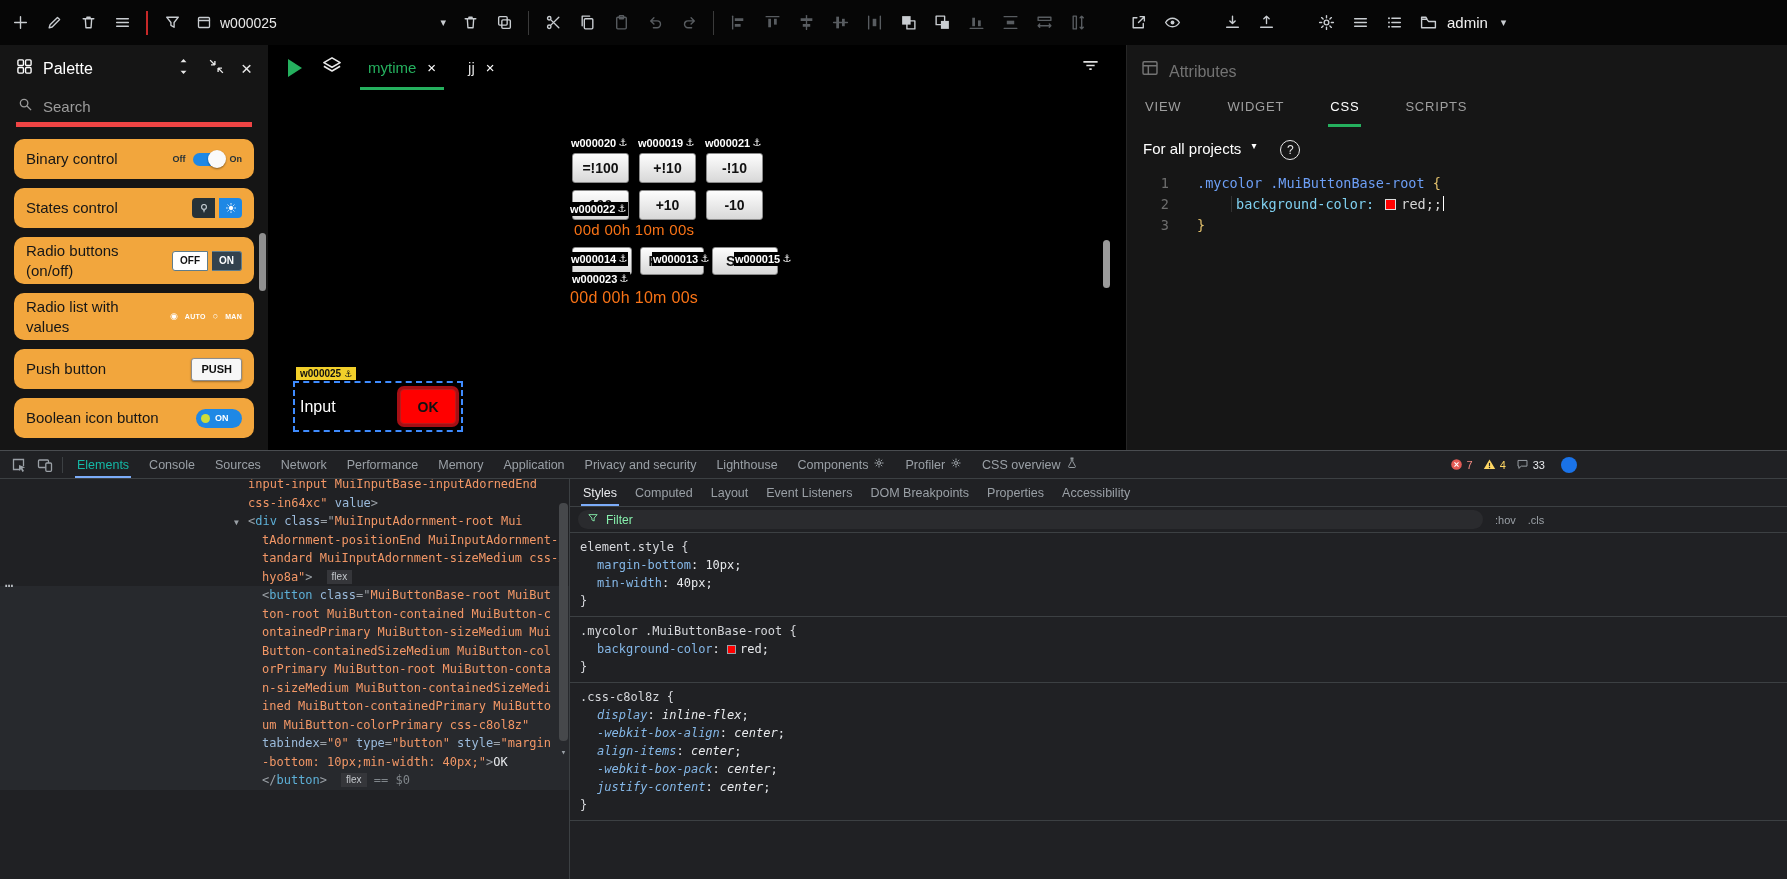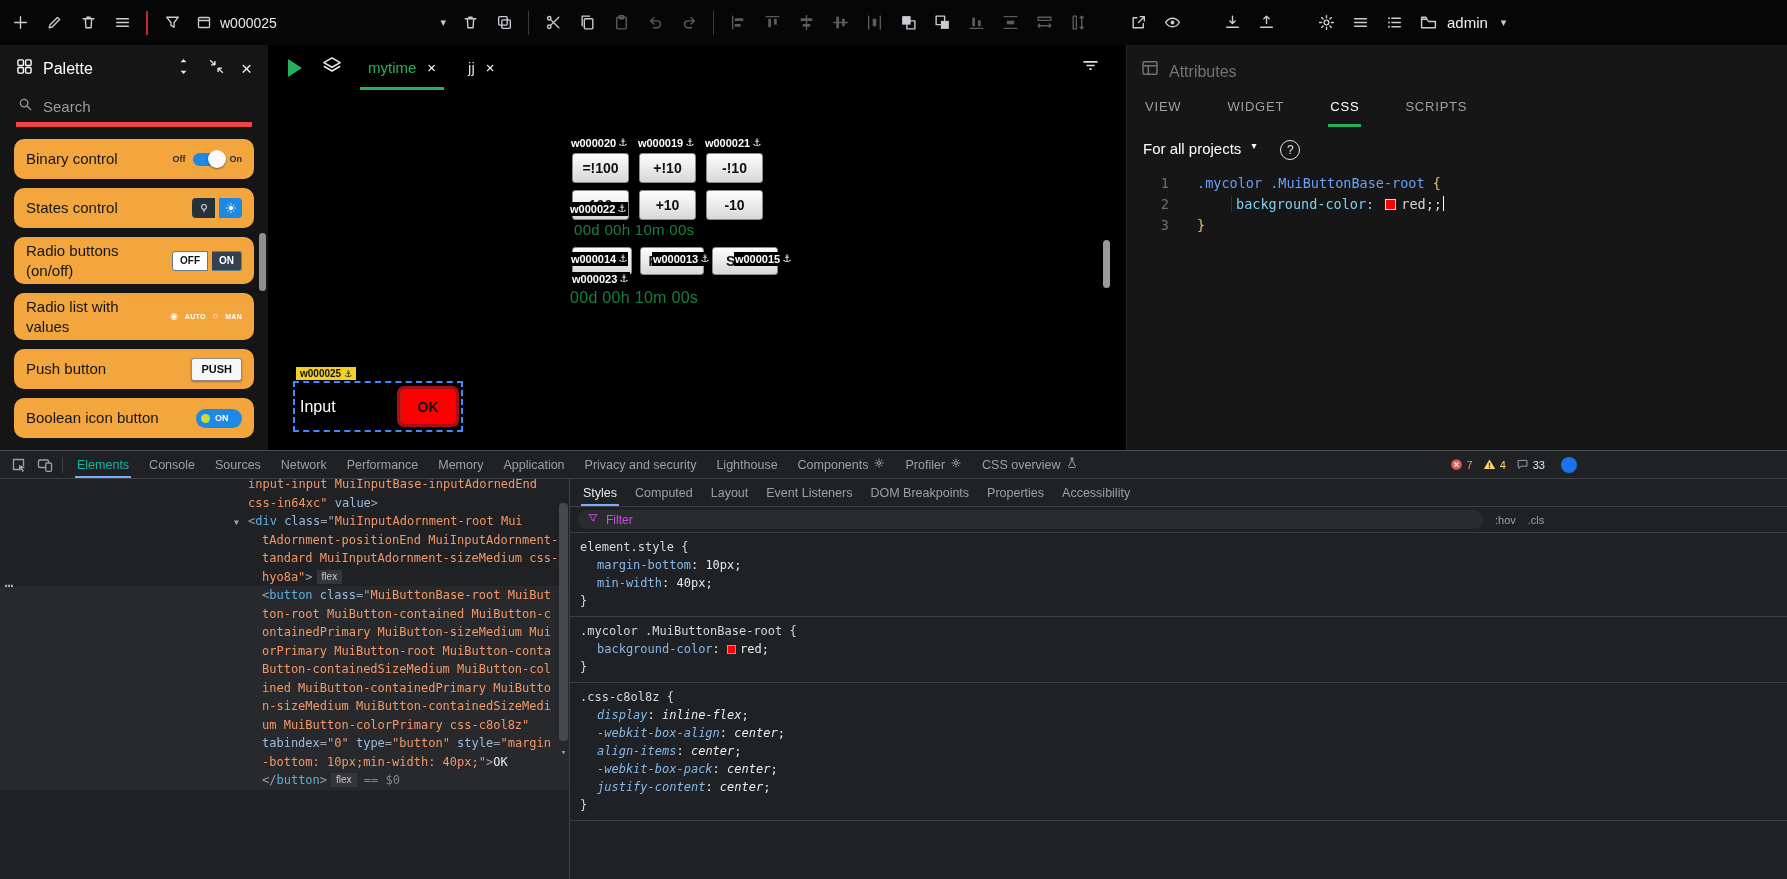--- a/index.html
+++ b/index.html
@@ -87,21 +87,21 @@
     font-weight:bold;font-size:11px;line-height:14px;padding:0 2px;z-index:2;width:58px}
   .wlabel .anch{font-size:10px;font-weight:normal}
   .wlabel.abs{position:absolute;width:auto}
   .cbtn{height:30px;width:57px;background:linear-gradient(#fdfdfd,#d8d8d8);border:1px solid #8a8a8a;
     border-radius:3px;color:#111;font-weight:bold;font-size:14px;display:flex;align-items:center;
     justify-content:center;cursor:pointer;z-index:1;font-family:"Liberation Sans","DejaVu Sans",sans-serif}
   .r1-labels{left:302px;top:46px;gap:9px}
   .r1-buttons{left:304px;top:63px;gap:10px}
   .r2-buttons{left:304px;top:100px;gap:10px}
   .w22-label{left:300px;top:112px}
-  .timer{position:absolute;color:#15803d;font-size:15px;letter-spacing:.3px;z-index:0}
+  .timer{position:absolute;color:#f97316;font-size:15px;letter-spacing:.3px;z-index:0}
   .timer-a{left:306px;top:131px}
   .r3-labels{left:302px;top:162px;gap:24px}
   .r3-buttons{left:304px;top:157px;gap:8px}
   .btn-start{width:60px;height:28px}.btn-pause{width:64px;height:28px}.btn-stop{width:66px;height:28px}
   .w23-label{left:302px;top:182px;z-index:3}
   .timer-b{left:302px;top:199px;font-size:16px}
   .sel-tag{position:absolute;left:28px;top:277px;background:#f2cf2a;color:#111;font-size:10px;
     font-weight:bold;padding:1px 4px;display:flex;align-items:center;gap:3px;z-index:4}
   .sel-tag .anch{font-size:9px;font-weight:normal}
   .sel-rect{position:absolute;left:25px;top:291px;width:170px;height:51px;border:2px dashed #3f8cff;
@@ -170,39 +170,39 @@
   #dom-lines{margin-top:-4px}
   .dom-line{white-space:pre;line-height:18.5px;height:18.5px;cursor:pointer}
   .line-hl{background:#27292d}
   .c-str{color:#f29766}
   .c-tag{color:#5db0d7}
   .c-attr{color:#9bbbdc}
   .c-pun{color:#9aa0a6}
   .c-text{color:#e8eaed}
   .c-dim{color:#80868b}
   .c-arrow{color:#9aa0a6;font-size:8px;display:inline-block;width:14px}
-  .dom-badge{display:inline-block;margin-left:4px;padding:0 5px;border-radius:0;background:#35363a;
+  .dom-badge{display:inline-block;margin-left:14px;padding:0 5px;border-radius:0;background:#35363a;
     color:#c3c7cb;font-size:10px;line-height:14px;vertical-align:1px;
     font-family:"Liberation Sans","DejaVu Sans",sans-serif}
   .dt-more{position:absolute;left:5px;top:98px;color:#bdc1c6;font-size:14px;letter-spacing:1px}
   .el-thumb{position:absolute;right:1px;top:24px;width:9px;height:238px;background:#46484b;border-radius:4px}
   .el-arrow{position:absolute;right:0;top:268px;width:11px;text-align:center;color:#9aa0a6;font-size:9px}
 
   
   .dt-styles{flex:1;display:flex;flex-direction:column;min-width:0}
   .st-tabs{height:28px;flex:0 0 28px;display:flex;align-items:center;border-bottom:1px solid #3c4043;
     padding-left:4px}
   .st-tab{padding:0 9px;height:100%;display:flex;align-items:center;font-size:12.5px;color:#9aa0a6;
     white-space:nowrap;position:relative;cursor:pointer}
   .st-tab.active{color:#e8eaed}
   .st-tab.active::after{content:"";position:absolute;left:7px;right:7px;bottom:0;height:2px;background:#7cacf8}
   .st-filter-row{height:26px;flex:0 0 26px;display:flex;align-items:center;padding:0 8px;gap:12px;
     border-bottom:1px solid #3c4043}
   .st-filter{display:flex;align-items:center;gap:7px;background:#2a2b2e;border-radius:12px;height:19px;
-    padding:0 9px;color:#d946ef;font-size:12px;width:905px;cursor:text}
+    padding:0 9px;color:#86efac;font-size:12px;width:905px;cursor:text}
   .st-hint{color:#9aa0a6;font-size:11px;cursor:pointer}
   .st-rules{flex:1;overflow:hidden;font-family:"DejaVu Sans Mono",monospace;font-size:12px;line-height:18px}
   .rule{padding:5px 10px 6px;border-bottom:1px solid #3c4043}
   .rule-sel,.rule-brace{color:#d5d7db}
   .prop{padding-left:17px}
   .pname{color:#85b8e8}
   .pval,.ppun{color:#e8eaed}
   .rule.italic .pname,.rule.italic .pval{font-style:italic}
   .swatch2{display:inline-block;width:9px;height:9px;border:1px solid #9aa0a6;margin-right:4px;
     vertical-align:-1px}
@@ -741,24 +741,24 @@
         <div id="dom-lines">
             <div class="dom-line" style="padding-left: 248px;"><span class="c-str">input-input MuiInputBase-inputAdornedEnd</span></div>
             <div class="dom-line" style="padding-left: 248px;"><span class="c-str">css-in64xc" </span><span class="c-attr">value</span><span class="c-pun">&gt;</span></div>
             <div class="dom-line" style="padding-left: 234px;"><span class="c-arrow">▼</span><span class="c-pun">&lt;</span><span class="c-tag">div</span><span class="c-attr"> class</span><span class="c-pun">="</span><span class="c-str">MuiInputAdornment-root Mui</span></div>
             <div class="dom-line" style="padding-left: 262px;"><span class="c-str">tAdornment-positionEnd MuiInputAdornment-s</span></div>
             <div class="dom-line" style="padding-left: 262px;"><span class="c-str">tandard MuiInputAdornment-sizeMedium css-x</span></div>
             <div class="dom-line" style="padding-left: 262px;"><span class="c-str">hyo8a"</span><span class="c-pun">&gt;</span><span class="dom-badge">flex</span></div>
             <div class="dom-line line-hl" style="padding-left: 262px;"><span class="c-pun">&lt;</span><span class="c-tag">button</span><span class="c-attr"> class</span><span class="c-pun">="</span><span class="c-str">MuiButtonBase-root MuiBut</span></div>
             <div class="dom-line line-hl" style="padding-left: 262px;"><span class="c-str">ton-root MuiButton-contained MuiButton-c</span></div>
             <div class="dom-line line-hl" style="padding-left: 262px;"><span class="c-str">ontainedPrimary MuiButton-sizeMedium Mui</span></div>
+            <div class="dom-line line-hl" style="padding-left: 262px;"><span class="c-str">Button-containedSizeMedium MuiButton-col</span></div>
             <div class="dom-line line-hl" style="padding-left: 262px;"><span class="c-str">orPrimary MuiButton-root MuiButton-conta</span></div>
-            <div class="dom-line line-hl" style="padding-left: 262px;"><span class="c-str">Button-containedSizeMedium MuiButton-col</span></div>
+            <div class="dom-line line-hl" style="padding-left: 262px;"><span class="c-str">n-sizeMedium MuiButton-containedSizeMedi</span></div>
             <div class="dom-line line-hl" style="padding-left: 262px;"><span class="c-str">ined MuiButton-containedPrimary MuiButto</span></div>
-            <div class="dom-line line-hl" style="padding-left: 262px;"><span class="c-str">n-sizeMedium MuiButton-containedSizeMedi</span></div>
             <div class="dom-line line-hl" style="padding-left: 262px;"><span class="c-str">um MuiButton-colorPrimary css-c8ol8z"</span></div>
             <div class="dom-line line-hl" style="padding-left: 262px;"><span class="c-attr">tabindex</span><span class="c-pun">=</span><span class="c-str">"0"</span><span class="c-attr"> type</span><span class="c-pun">=</span><span class="c-str">"button"</span><span class="c-attr"> style</span><span class="c-pun">=</span><span class="c-str">"margin</span></div>
             <div class="dom-line line-hl" style="padding-left: 262px;"><span class="c-str">-bottom: 10px;min-width: 40px;"</span><span class="c-pun">&gt;</span><span class="c-text">OK</span></div>
             <div class="dom-line line-hl" style="padding-left: 262px;"><span class="c-pun">&lt;/</span><span class="c-tag">button</span><span class="c-pun">&gt;</span><span class="dom-badge">flex</span><span class="c-dim"> == $0</span></div>
           </div>
         <div class="dt-more">⋯</div>
         <div class="el-thumb"></div>
         <div class="el-arrow">▾</div>
       </div>
       <div class="dt-styles">

